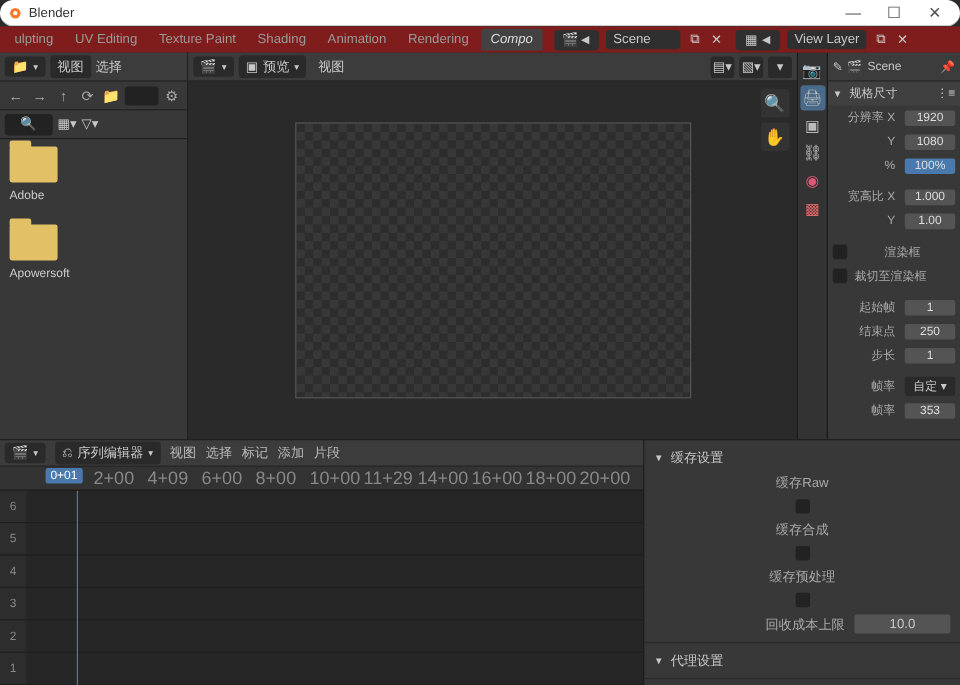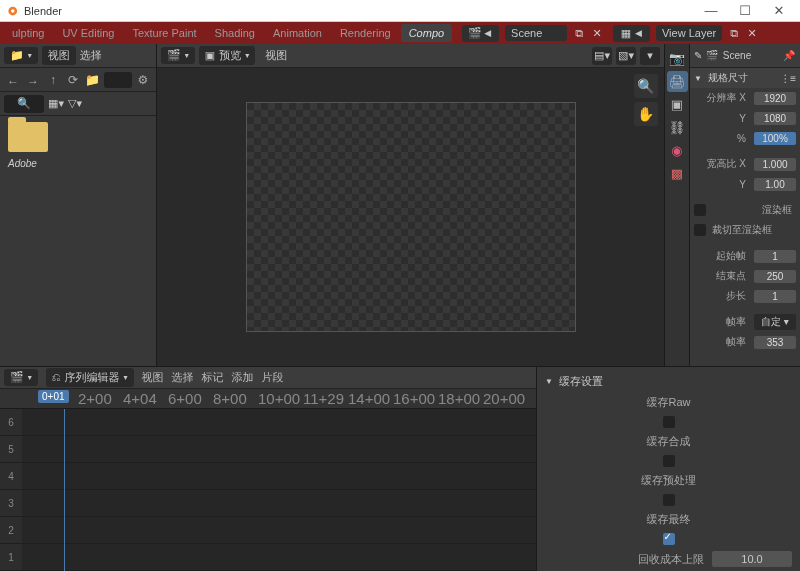--- a/index.html
+++ b/index.html
@@ -1,19 +1,19 @@
 <!DOCTYPE html>
 <html><head>
 <meta charset="utf-8">
 <style>
   * { box-sizing: border-box; margin: 0; padding: 0; font-family: sans-serif; }
   body { width: 800px; height: 571px; background: #2b2b2b; color: #c8c8c8; font-size: 11px; overflow: hidden; }
   
   
-  .titlebar { height: 22px; background: #fff; color: #333; display: flex; align-items: center; padding: 0 4px; border-bottom: 1px solid #ccc; }
+  .titlebar { height: 22px; background: #fff; color: #333; display: flex; align-items: center; padding: 0 4px; border-bottom: 1px solid #ccc; border-radius: 11px; }
   .titlebar .app-icon { width: 14px; height: 14px; margin-right: 6px; }
   .titlebar .title { flex: 1; font-size: 11px; }
   .titlebar .win-btn { width: 34px; height: 22px; display: flex; align-items: center; justify-content: center; font-size: 13px; color: #555; }
   
   
   .workspaces { height: 22px; background: #7f1d1d; display: flex; align-items: center; padding: 0 4px; gap: 2px; }
   .ws-tab { padding: 3px 8px; color: #999; font-size: 11px; border-radius: 3px 3px 0 0; }
   .ws-tab.active { background: #424242; color: #ddd; font-style: italic; }
   .ws-spacer { flex: 0 0 4px; }
   .scene-dd { display: flex; align-items: center; background: #2f2f2f; padding: 2px 6px; border-radius: 3px; font-size: 11px; margin: 0 2px; }
@@ -29,21 +29,21 @@
   .fb-header { height: 24px; background: #3c3c3c; display: flex; align-items: center; padding: 0 4px; gap: 4px; border-bottom: 1px solid #222; }
   .fb-disp { background: #2a2a2a; padding: 2px 6px; border-radius: 3px; }
   .fb-nav { height: 24px; display: flex; align-items: center; gap: 2px; padding: 2px 4px; border-bottom: 1px solid #222; }
   .fb-nav .nb { width: 18px; height: 18px; display: flex; align-items: center; justify-content: center; font-size: 12px; color: #aaa; }
   .fb-search-row { height: 24px; display: flex; align-items: center; gap: 4px; padding: 2px 4px; border-bottom: 1px solid #222; }
   .fb-search { flex: 0 0 40px; background: #222; border-radius: 3px; height: 18px; display: flex; align-items: center; justify-content: center; }
   .fb-folders { flex: 1; overflow-y: auto; padding: 6px 8px; }
   .folder { display: flex; flex-direction: column; align-items: flex-start; margin-bottom: 18px; }
   .folder-icon { width: 40px; height: 30px; background: #e2c065; border-radius: 2px; position: relative; margin-bottom: 6px; }
   .folder-icon::before { content: ""; position: absolute; top: -5px; left: 0; width: 18px; height: 6px; background: #e2c065; border-radius: 2px 2px 0 0; }
-  .folder-name { font-size: 10px; color: #ccc; font-style: italic; }
+  .folder-name { font-size: 10px; color: #ccc; }
   
   
   .preview { flex: 1; display: flex; flex-direction: column; background: #2d2d2d; border-right: 1px solid #1a1a1a; }
   .pv-header { height: 24px; background: #3c3c3c; display: flex; align-items: center; padding: 0 4px; gap: 4px; border-bottom: 1px solid #222; }
   .pv-dd { display: flex; align-items: center; background: #2a2a2a; padding: 2px 6px; border-radius: 3px; gap: 4px; }
   .pv-dd .caret { font-size: 8px; }
   .pv-label { margin-left: 6px; }
   .pv-right { margin-left: auto; display: flex; gap: 4px; }
   .pv-right .btn { width: 20px; height: 18px; background: #2a2a2a; border-radius: 3px; display: flex; align-items: center; justify-content: center; }
   .pv-canvas { flex: 1; display: flex; align-items: center; justify-content: center; position: relative; background: #2a2a2a; }
@@ -178,20 +178,24 @@
           <span>🔍</span>
         </div>
       <div class="nb">▦▾</div>
       <div class="nb">▽▾</div>
     </div>
     <div class="fb-folders">
       <div class="folder">
         <div class="folder-icon"></div>
         <div class="folder-name">Adobe</div>
       </div>
+      <div class="folder">
+        <div class="folder-icon"></div>
+        <div class="folder-name">Apowersoft</div>
+      </div>
     </div>
   </div>
 
   <div class="preview">
     <div class="pv-header">
       <div class="pv-dd">
           <span>🎬</span>
           <span class="caret">▾</span>
         </div>
       <div class="pv-dd">
@@ -267,21 +271,21 @@
     <div class="prop-row" style="margin-top:6px">
         <span class="lbl">宽高比 X</span>
         <span class="val">1.000</span>
       </div>
     <div class="prop-row">
         <span class="lbl">Y</span>
         <span class="val">1.00</span>
       </div>
     <div class="prop-row" style="margin-top:6px">
         <span class="chk"></span>
-        <span class="lbl" style="text-align:right">渲染框</span>
+        <span class="lbl" style="text-align:center">渲染框</span>
       </div>
     <div class="prop-row">
         <span class="chk"></span>
         <span class="lbl" style="text-align:left">裁切至渲染框</span>
       </div>
     <div class="prop-row" style="margin-top:6px">
         <span class="lbl">起始帧</span>
         <span class="val">1</span>
       </div>
     <div class="prop-row">
@@ -318,21 +322,21 @@
       <span class="seq-menu">视图</span>
       <span class="seq-menu">选择</span>
       <span class="seq-menu">标记</span>
       <span class="seq-menu">添加</span>
       <span class="seq-menu">片段</span>
     </div>
     <div class="seq-ruler">
       <div class="playhead-badge">0+01</div>
       <div class="ruler-ticks">
         <span class="tick">2+00</span>
-        <span class="tick">4+04</span>
+        <span class="tick">4+09</span>
         <span class="tick">6+00</span>
         <span class="tick">8+00</span>
         <span class="tick">10+00</span>
         <span class="tick">11+29</span>
         <span class="tick">14+00</span>
         <span class="tick">16+00</span>
         <span class="tick">18+00</span>
         <span class="tick">20+00</span>
       </div>
     </div>
@@ -368,24 +372,20 @@
           <span class="cb"></span>
         </div>
       <div class="cache-opt">
           <span>缓存合成</span>
           <span class="cb"></span>
         </div>
       <div class="cache-opt">
           <span>缓存预处理</span>
           <span class="cb"></span>
         </div>
-      <div class="cache-opt">
-          <span>缓存最终</span>
-          <span class="cb on"></span>
-        </div>
       <div class="cache-slider">
         <span class="sl-lbl">回收成本上限</span>
         <span class="sl-val">10.0</span>
       </div>
     </div>
     <div class="cache-sec">
       <div class="cache-sec-hd">
           <span class="tri">▼</span>
           <span>代理设置</span>
         </div>

